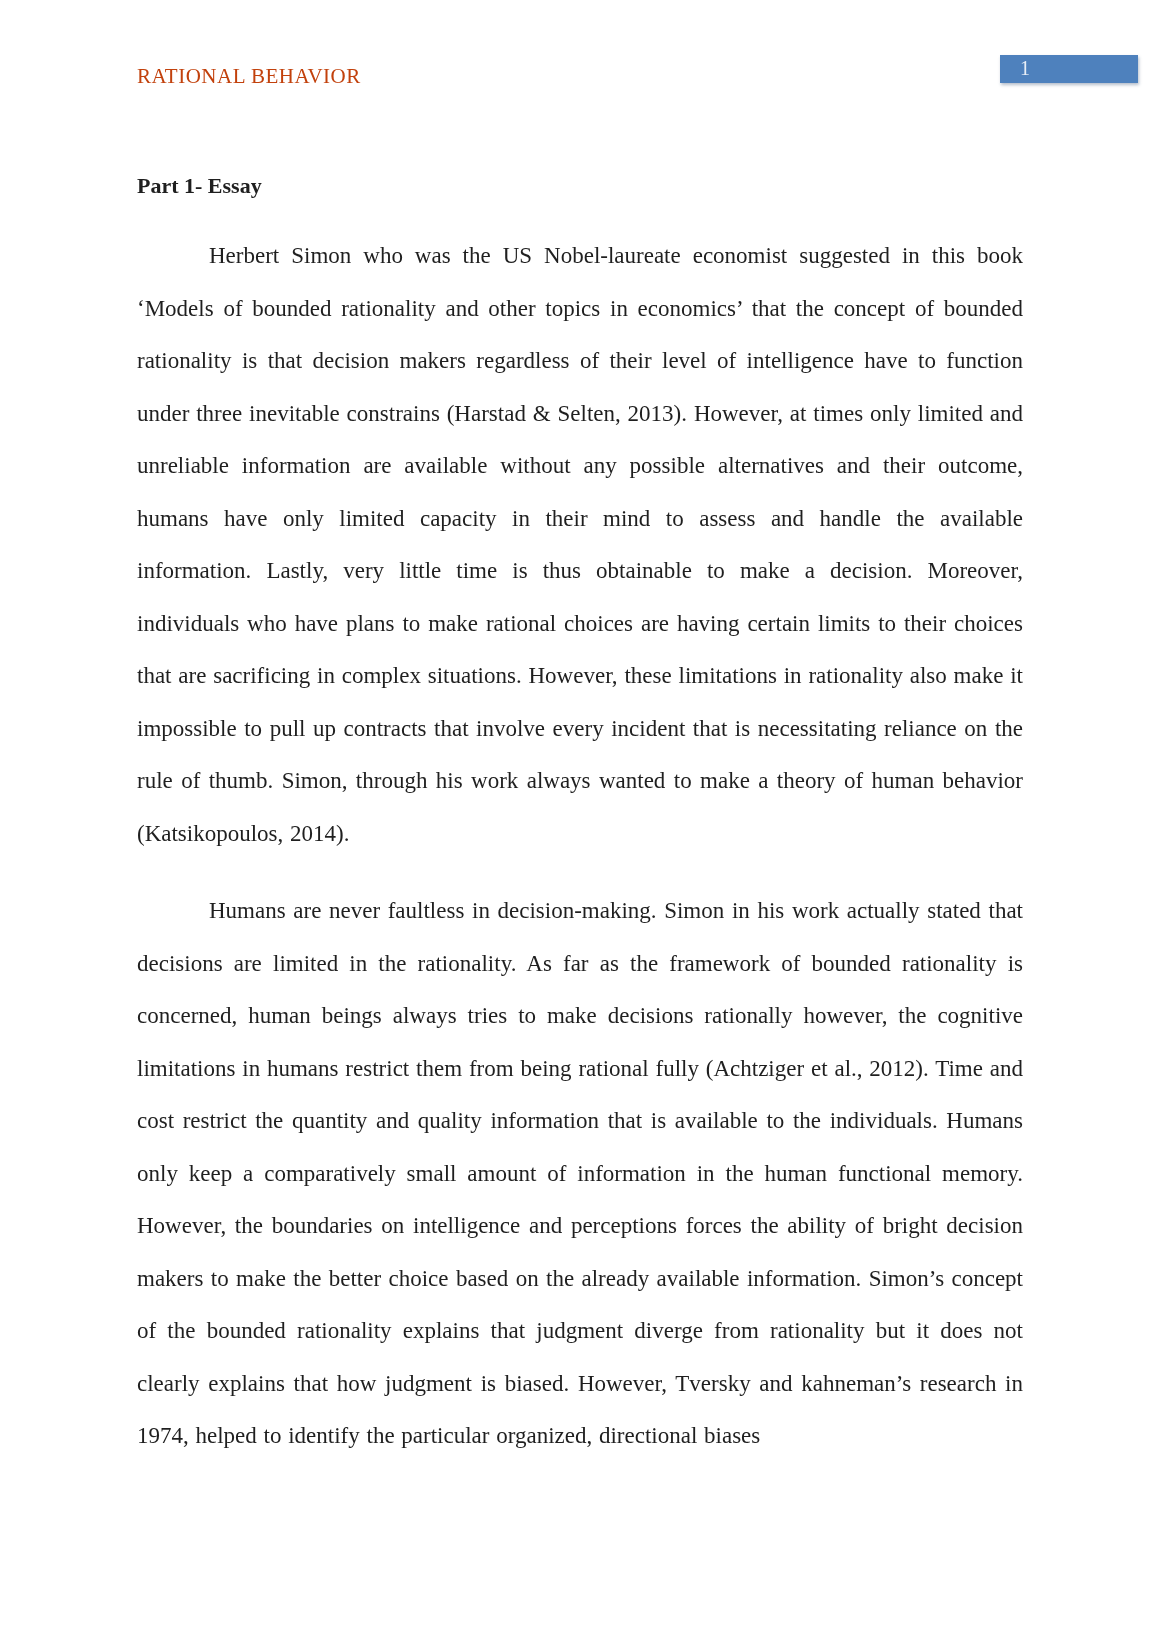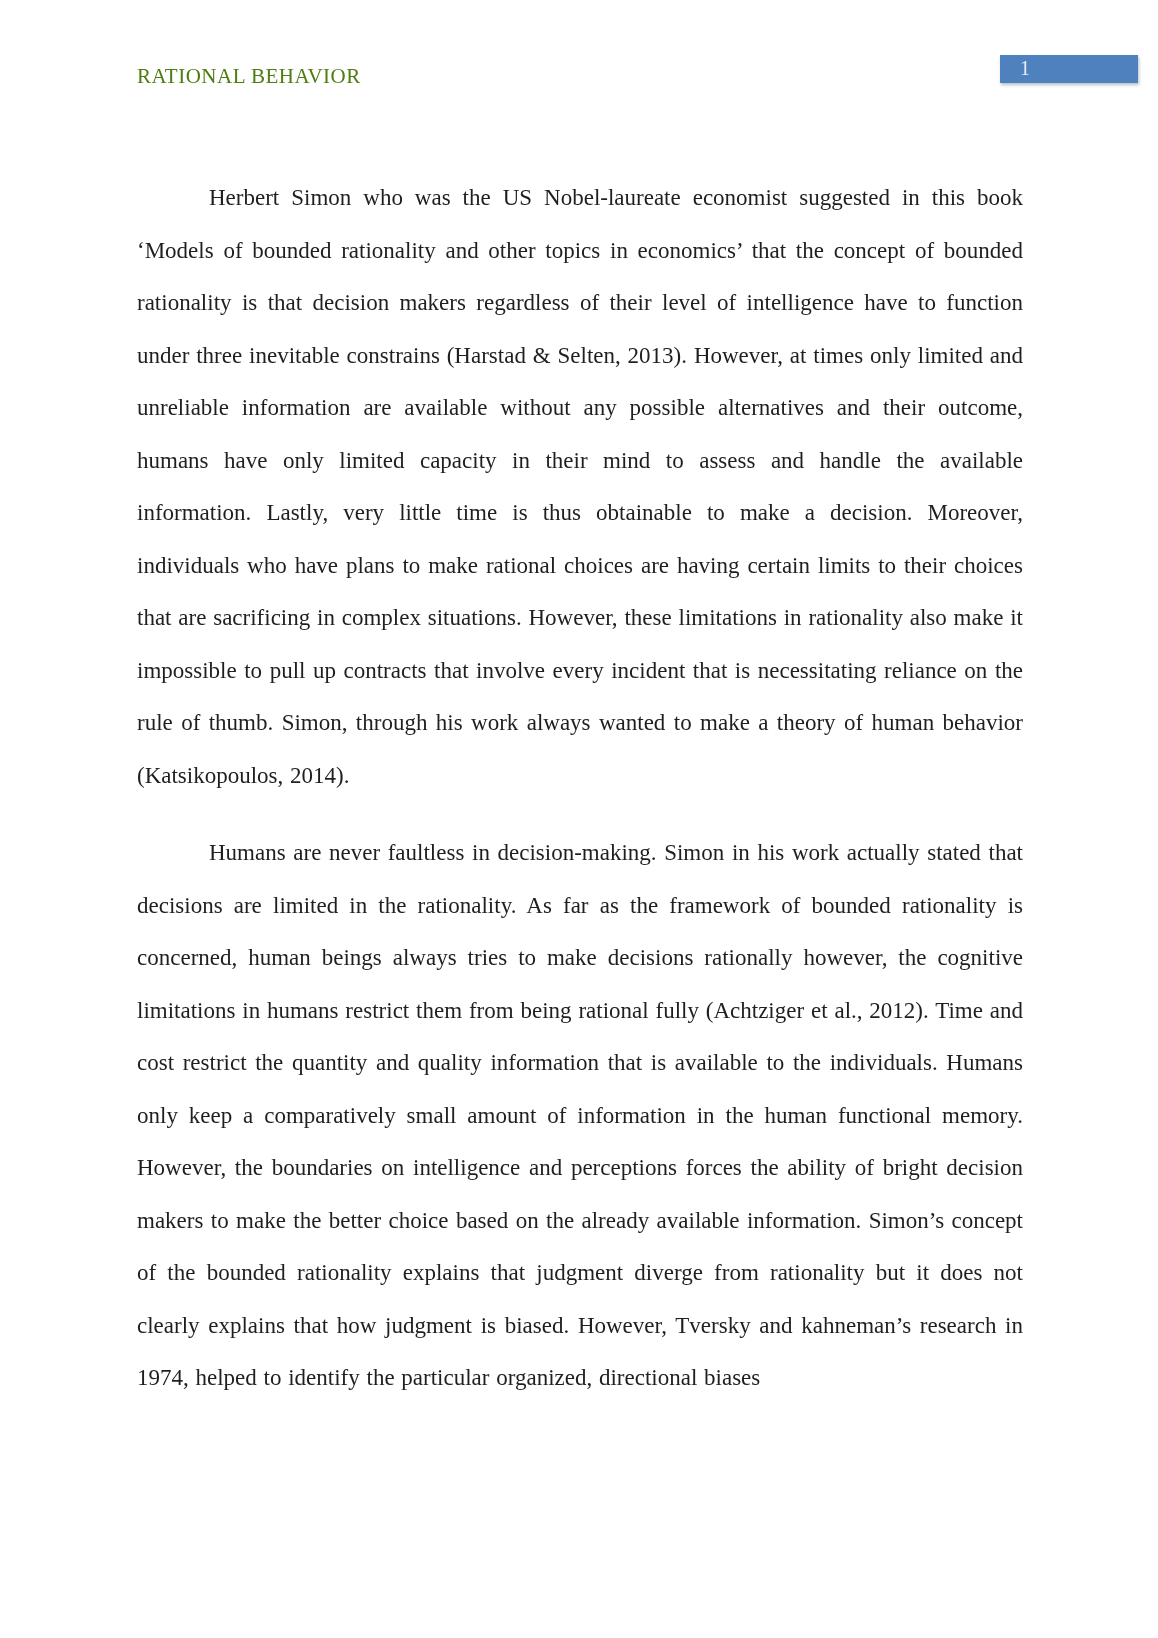--- a/index.html
+++ b/index.html
@@ -16,21 +16,21 @@
     font-family: "Liberation Serif", serif;
     color: #1f1f1f;
     overflow: hidden;
   }
   .running-head {
     position: absolute;
     left: 137px;
     top: 64px;
     font-size: 21px;
     letter-spacing: 0.5px;
-    color: #4d7c0f;
+    color: #c2410c;
     white-space: nowrap;
   }
   .page-number-box {
     position: absolute;
     left: 1000px;
     top: 55px;
     width: 138px;
     height: 28px;
     background: #4e81bd;
     box-shadow: 1px 2px 3px rgba(90, 110, 140, 0.45);
@@ -68,19 +68,20 @@
 
 <div class="page">
 
   <div class="running-head">RATIONAL BEHAVIOR</div>
 
   <div class="page-number-box">
     <span class="num">1</span>
   </div>
 
   <div class="content">
+    <h2 class="section-heading">Part 1- Essay</h2>
 
     <p class="essay-paragraph">Herbert Simon who was the US Nobel-laureate economist suggested in this book ‘Models of bounded rationality and other topics in economics’ that the concept of bounded rationality is that decision makers regardless of their level of intelligence have to function under three inevitable constrains (Harstad &amp; Selten, 2013). However, at times only limited and unreliable information are available without any possible alternatives and their outcome, humans have only limited capacity in their mind to assess and handle the available information. Lastly, very little time is thus obtainable to make a decision. Moreover, individuals who have plans to make rational choices are having certain limits to their choices that are sacrificing in complex situations. However, these limitations in rationality also make it impossible to pull up contracts that involve every incident that is necessitating reliance on the rule of thumb. Simon, through his work always wanted to make a theory of human behavior (Katsikopoulos, 2014).</p>
 
     <p class="essay-paragraph">Humans are never faultless in decision-making. Simon in his work actually stated that decisions are limited in the rationality. As far as the framework of bounded rationality is concerned, human beings always tries to make decisions rationally however, the cognitive limitations in humans restrict them from being rational fully (Achtziger et al., 2012). Time and cost restrict the quantity and quality information that is available to the individuals. Humans only keep a comparatively small amount of information in the human functional memory. However, the boundaries on intelligence and perceptions forces the ability of bright decision makers to make the better choice based on the already available information. Simon’s concept of the bounded rationality explains that judgment diverge from rationality but it does not clearly explains that how judgment is biased. However, Tversky and kahneman’s research in 1974, helped to identify the particular organized, directional biases</p>
   </div>
 
 </div>
 
 </body></html>

